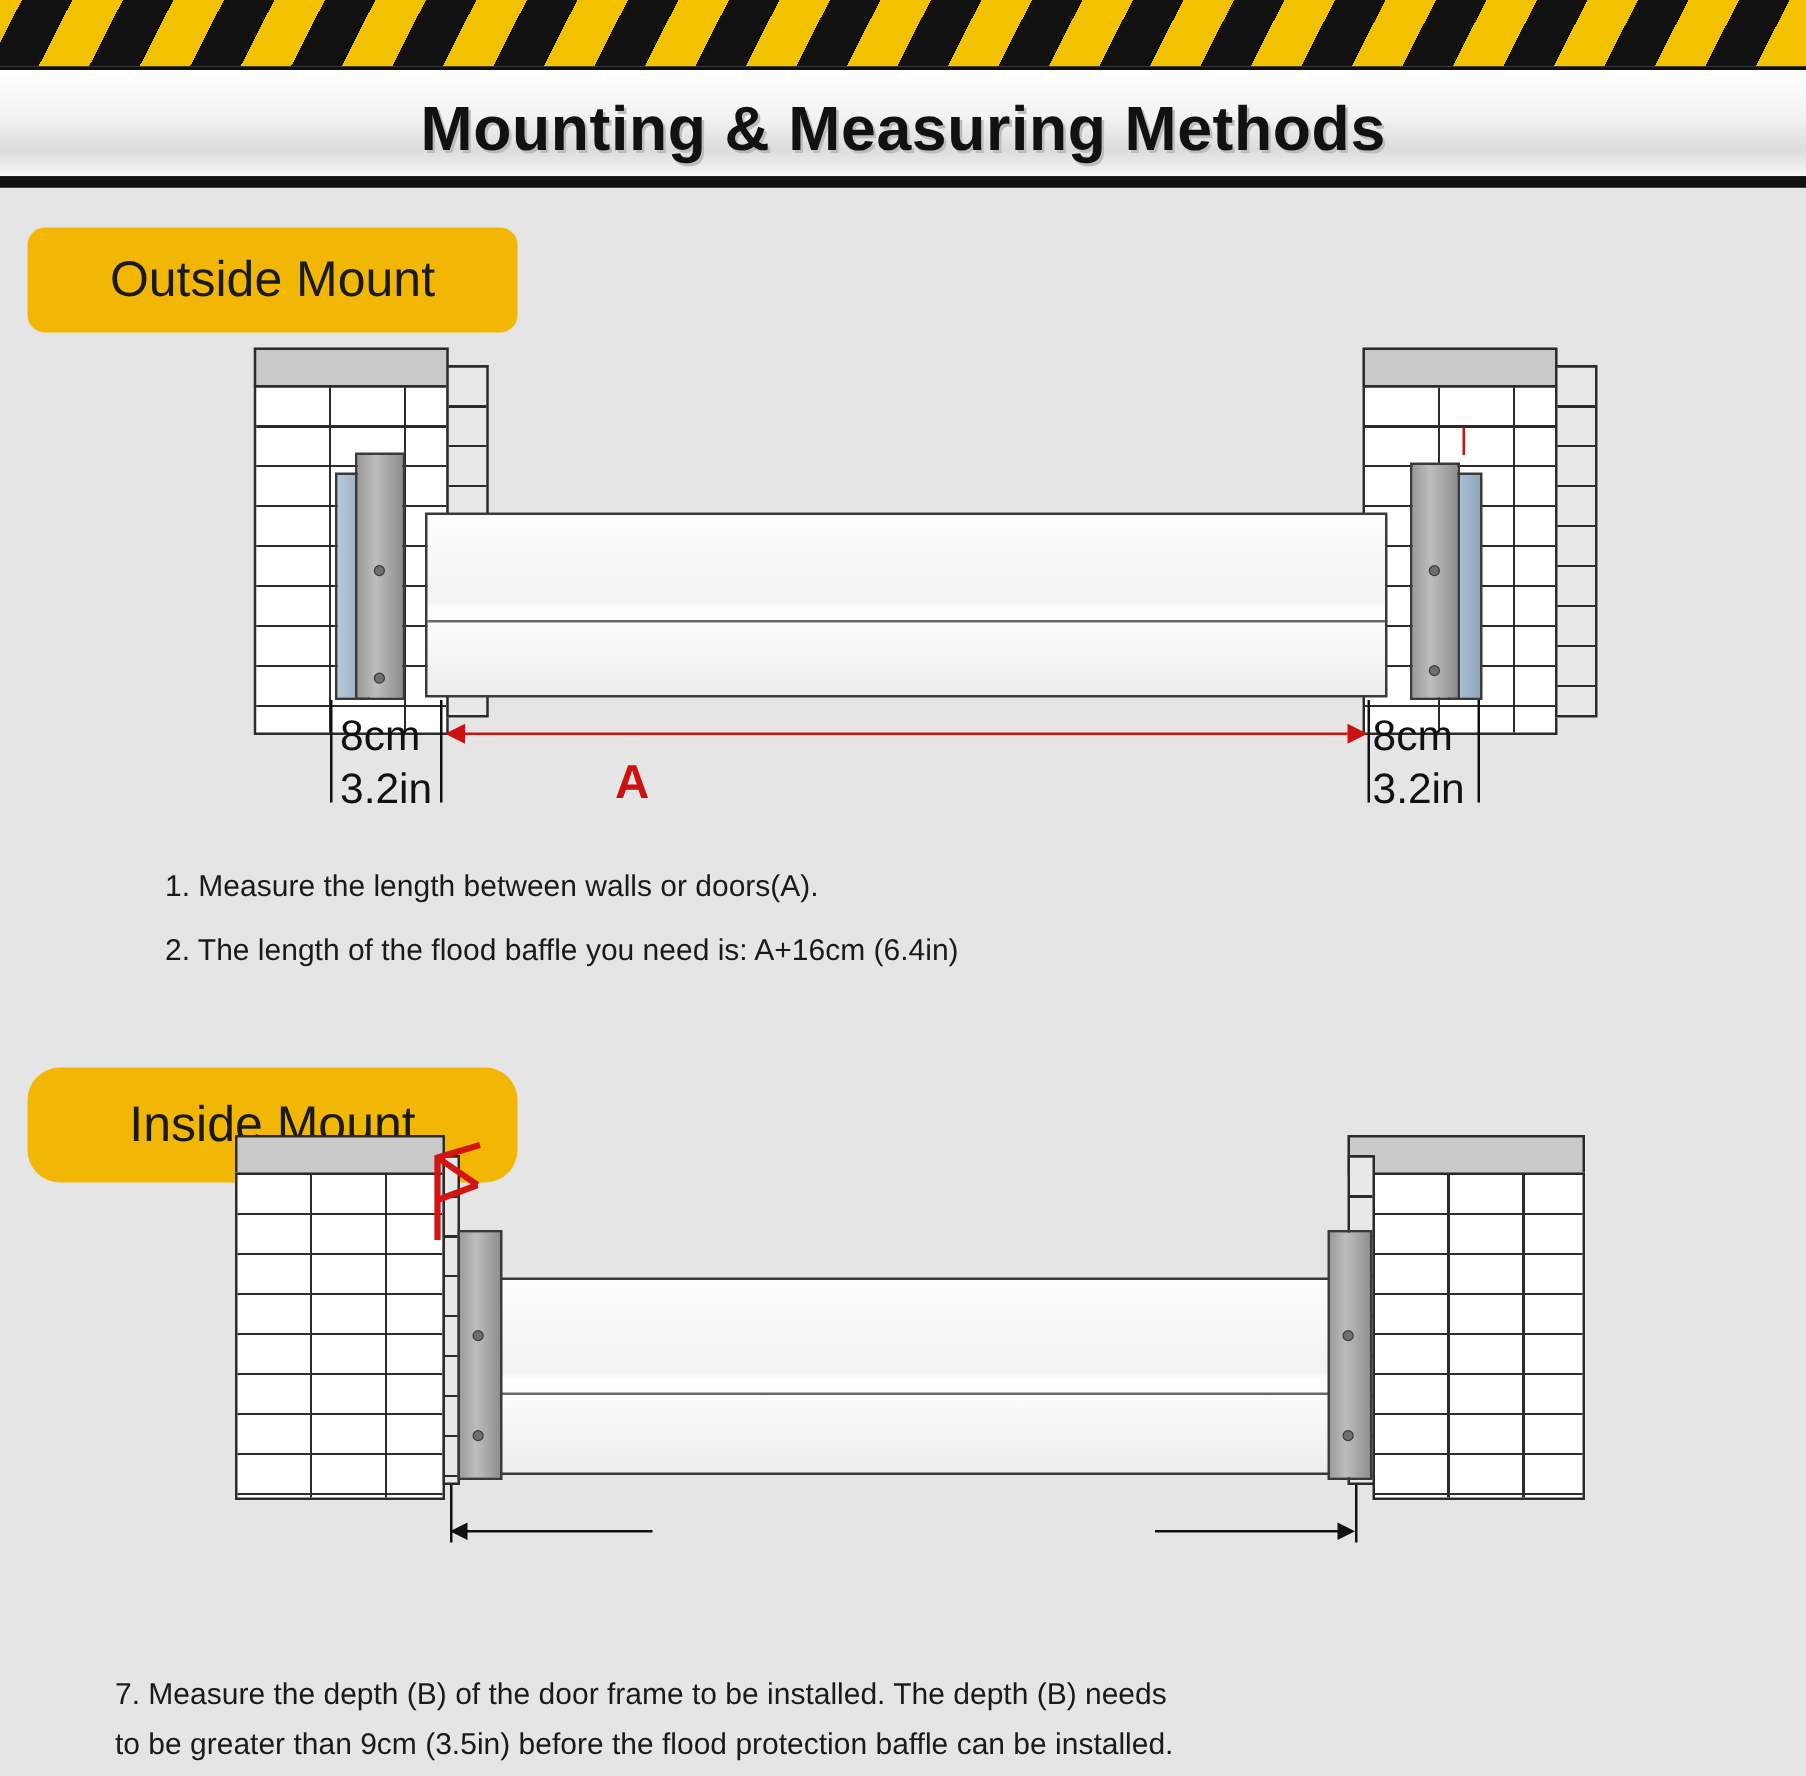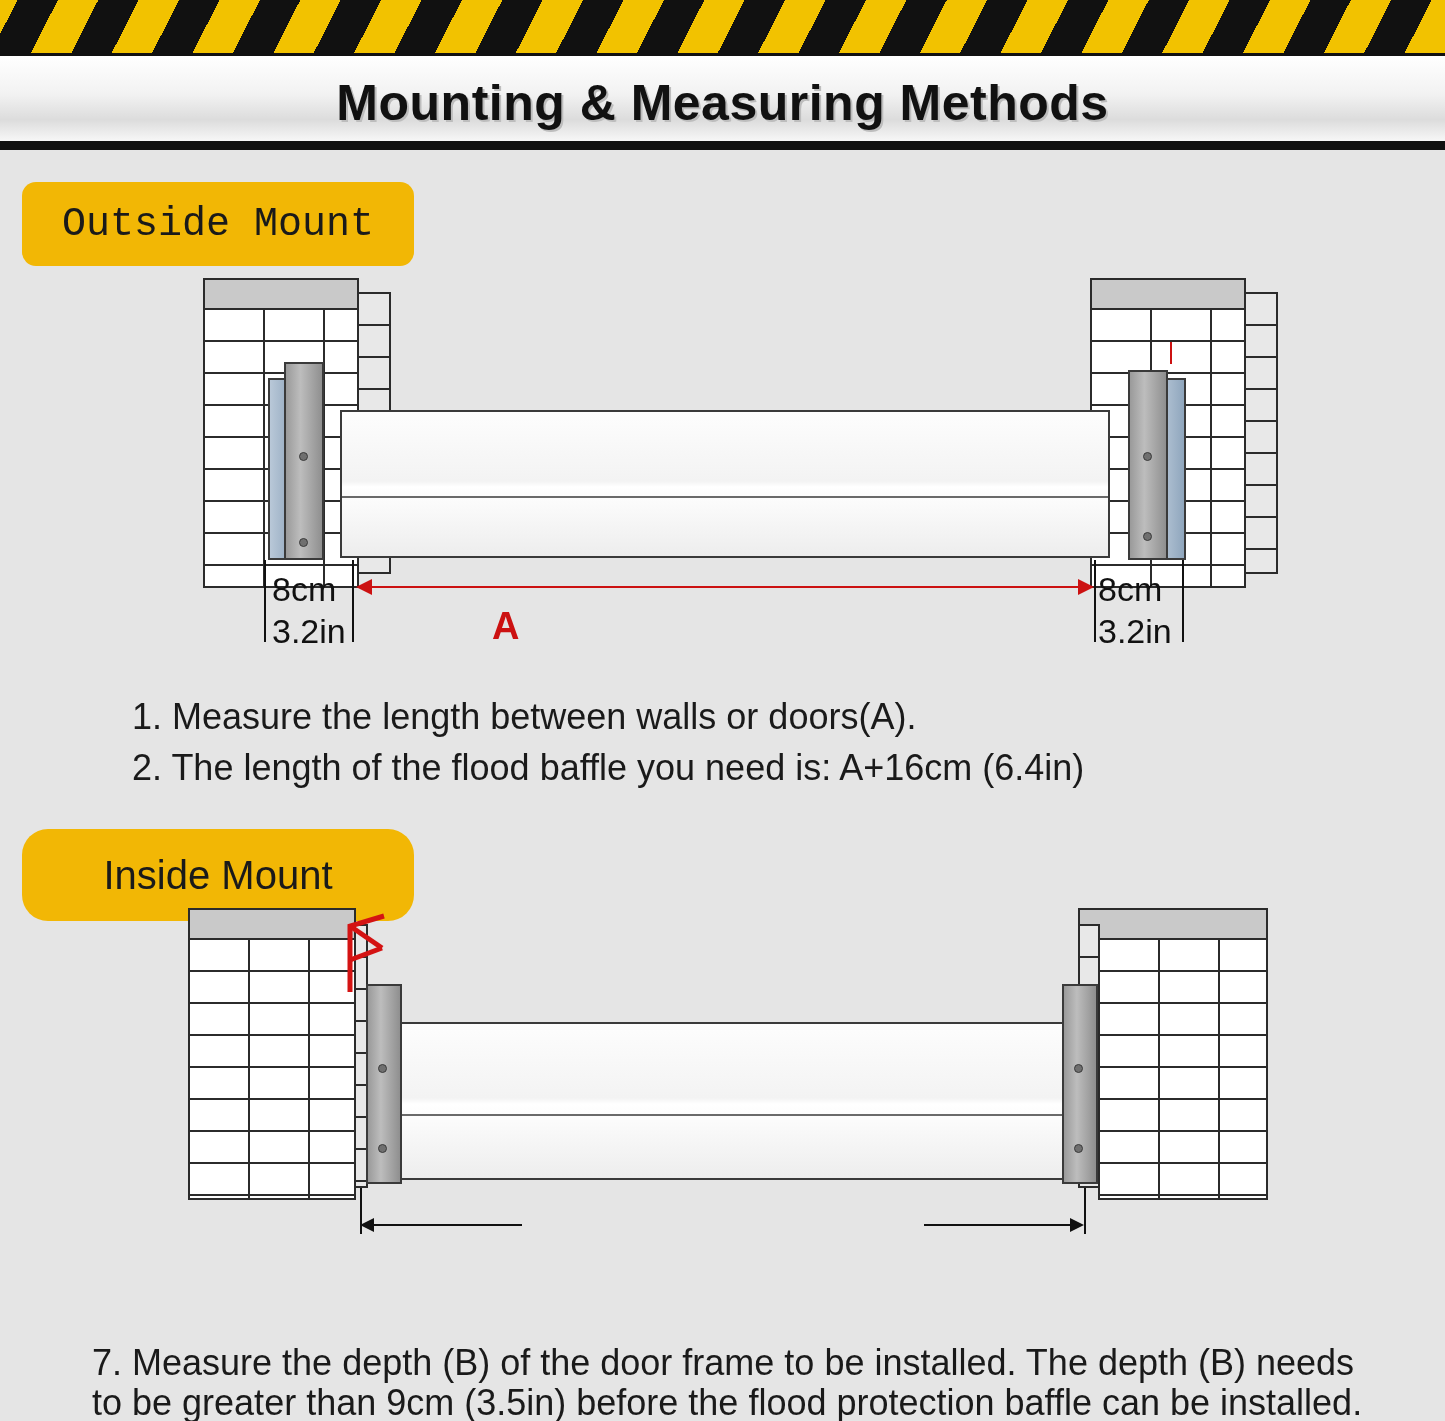--- a/index.html
+++ b/index.html
@@ -58,22 +58,22 @@
   
   .badge {
     position: absolute;
     background: #f2b705;
     border-radius: 14px;
     display: flex; align-items: center; justify-content: center;
     font-size: 40px;
     color: #1a1a1a;
     padding: 0 26px;
   }
-  #badge-outside { left: 22px; top: 182px; width: 392px; height: 84px; font-family: Liberation Mono, monospace; }
-  #badge-inside  { left: 22px; top: 829px; width: 392px; height: 92px; border-radius: 26px; }
+  #badge-outside { left: 22px; top: 182px; width: 392px; height: 84px; }
+  #badge-inside  { left: 22px; top: 854px; width: 392px; height: 92px; border-radius: 26px; }
 
   
   .diagram { position: absolute; }
 
   .brick {
     position: absolute;
     background: #ffffff;
     border: 2px solid #2b2b2b;
     background-image:
       repeating-linear-gradient(to bottom, transparent 0 30px, #2b2b2b 30px 32px),
@@ -130,21 +130,21 @@
     border-bottom: 8px solid transparent;
   }
   .arrow-l { border-right: 16px solid #cc1111; }
   .arrow-r { border-left: 16px solid #cc1111; }
   .arrow-lb { position:absolute; width:0;height:0;border-top:7px solid transparent;border-bottom:7px solid transparent;border-right:14px solid #111; }
   .arrow-rb { position:absolute; width:0;height:0;border-top:7px solid transparent;border-bottom:7px solid transparent;border-left:14px solid #111; }
 
   .dim-label { position: absolute; font-size: 34px; color: #111; line-height: 38px; white-space: nowrap; }
   .letterA { color: #cc1111; font-weight: bold; font-size: 38px; }
 
-  .step { position: absolute; font-size: 36px; color: #1a1a1a; white-space: nowrap; }
+  .step { position: absolute; font-size: 24px; color: #1a1a1a; white-space: nowrap; }
 
   .depth-label { position: absolute; font-size: 35px; color: #111; white-space: nowrap; }
   .depth-arrow { position: absolute; }
 </style>
 </head>
 <body>
 
 <div id="page">
 
   <div class="hazard-strip"></div>

